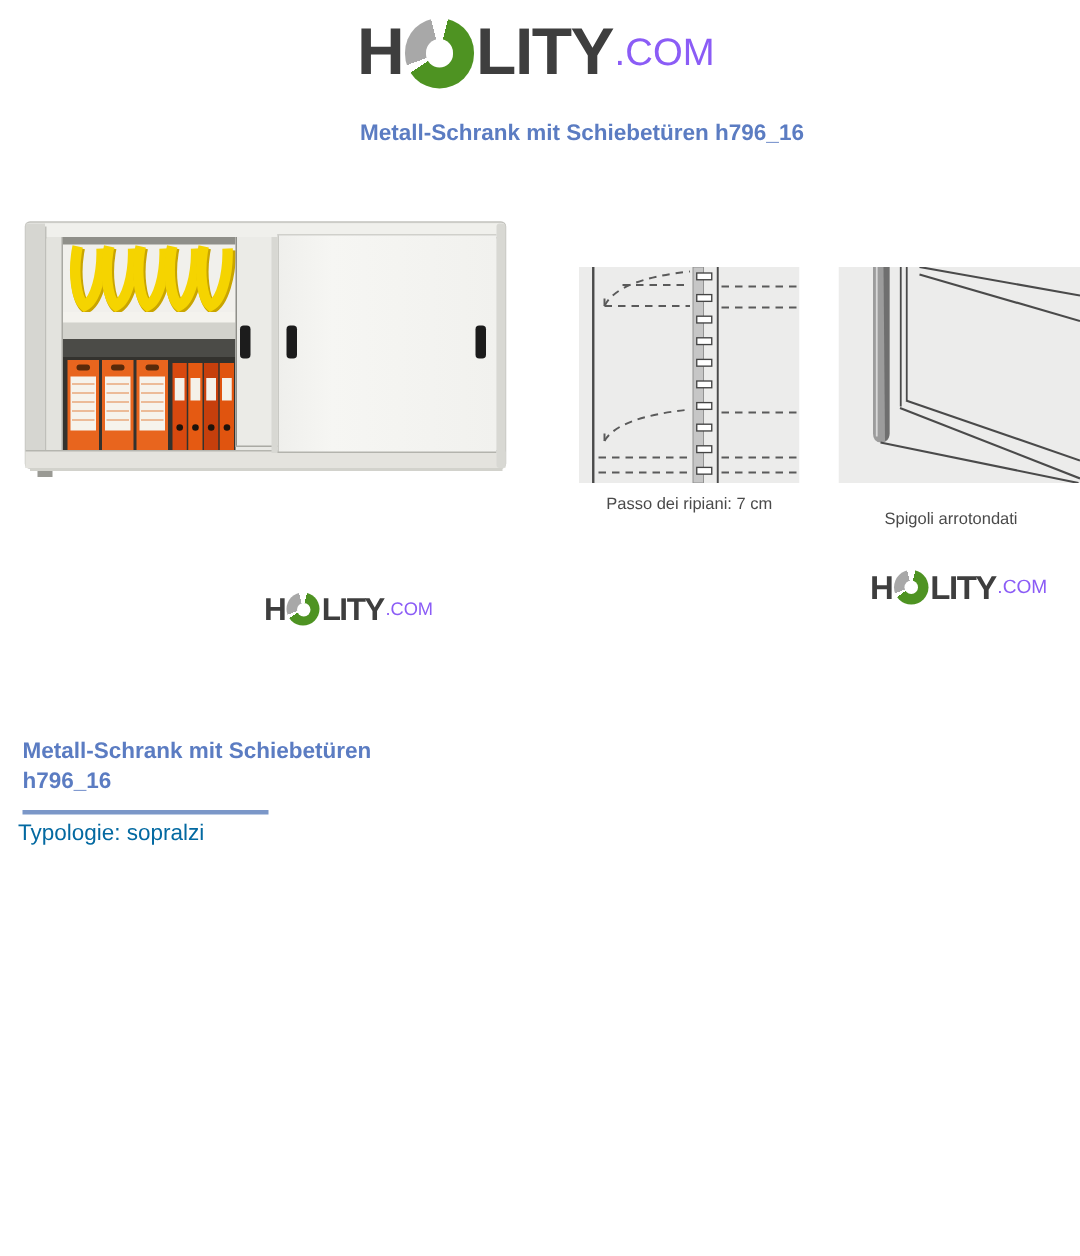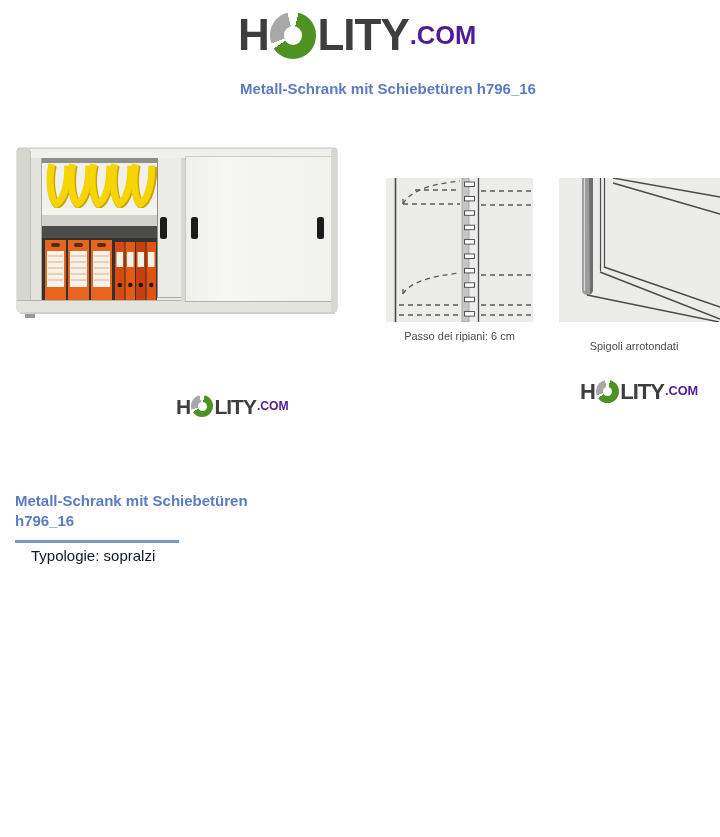--- a/index.html
+++ b/index.html
@@ -3,21 +3,21 @@
 <meta charset="utf-8">
 <style>
   html,body{margin:0;padding:0;background:#fff;}
   #page{
     position:relative;width:720px;height:837px;background:#ffffff;
     font-family:"Liberation Sans", sans-serif;overflow:hidden;
   }
   
   .logo{position:absolute;display:flex;align-items:center;line-height:1;white-space:nowrap;}
   .lg-txt{font-weight:bold;color:#3e3e3e;letter-spacing:-1px;}
-  .lg-com{font-weight:bold;color:#4c1d95;font-size:.58em;letter-spacing:0;margin-left:1px;}
+  .lg-com{font-weight:normal;color:#8b5cf6;font-size:.58em;letter-spacing:0;margin-left:1px;}
   .ring{
     display:inline-block;width:1.06em;height:1.06em;border-radius:50%;margin:0 1px;
     background:conic-gradient(from 0deg,
       rgba(0,0,0,0) 0deg 14deg,
       #4e9322 14deg 236deg,
       rgba(0,0,0,0) 236deg 250deg,
       #a8a8a8 250deg 346deg,
       rgba(0,0,0,0) 346deg 360deg);
     position:relative;flex:0 0 auto;
   }
@@ -25,21 +25,21 @@
   
   .page-title{
     position:absolute;left:240px;top:80px;font-size:15px;line-height:18px;
     font-weight:bold;color:#5b7cc2;
   }
   .bottom-title{
     position:absolute;left:15px;top:491px;width:272px;font-size:15px;line-height:20px;
     font-weight:bold;color:#5b7cc2;
   }
   .divider{position:absolute;left:15px;top:540px;width:164px;height:3px;background:#7b97c8;}
-  .typology{position:absolute;left:31px;top:547px;font-size:15px;color:#0f172a;}
+  .typology{position:absolute;left:12px;top:547px;font-size:15px;color:#0369a1;}
   .caption{
     position:absolute;font-size:11px;color:#4a4a4a;text-align:center;line-height:13px;
   }
   .img-wrap{position:absolute;}
   svg{display:block;}
 </style>
 </head>
 <body>
 
 <div id="page">
@@ -224,21 +224,21 @@
         <line x1="17" y1="111" x2="17" y2="118"></line>
         <path d="M17 116 Q 26 100, 74 95"></path>
         <line x1="95" y1="97" x2="145" y2="97"></line>
         <line x1="13" y1="127" x2="74" y2="127"></line>
         <line x1="95" y1="127" x2="146" y2="127"></line>
         <line x1="13" y1="137" x2="74" y2="137"></line>
         <line x1="95" y1="137" x2="146" y2="137"></line>
       </g>
     </svg>
   </div>
-  <div class="caption" style="left:386px;top:330px;width:147px;">Passo dei ripiani: 6 cm</div>
+  <div class="caption" style="left:386px;top:330px;width:147px;">Passo dei ripiani: 7 cm</div>
 
   <div class="img-wrap" style="left:559px;top:178px;width:161px;height:144px;">
     <svg width="161" height="144" viewBox="0 0 161 144">
       <rect x="0" y="0" width="161" height="144" fill="#ececeb"></rect>
 
       <path d="M23 0 H34 V111 Q34 117 28.5 117 Q23 117 23 111 Z" fill="#9c9c9c"></path>
       <path d="M30 0 H34 V111 Q34 115 31 116 Z" fill="#6f6f6f"></path>
       <line x1="25.5" y1="0" x2="25.5" y2="113" stroke="#d8d8d8" stroke-width="1.2"></line>
 
       <g stroke="#4a4a4a" stroke-width="1.2" fill="none">

